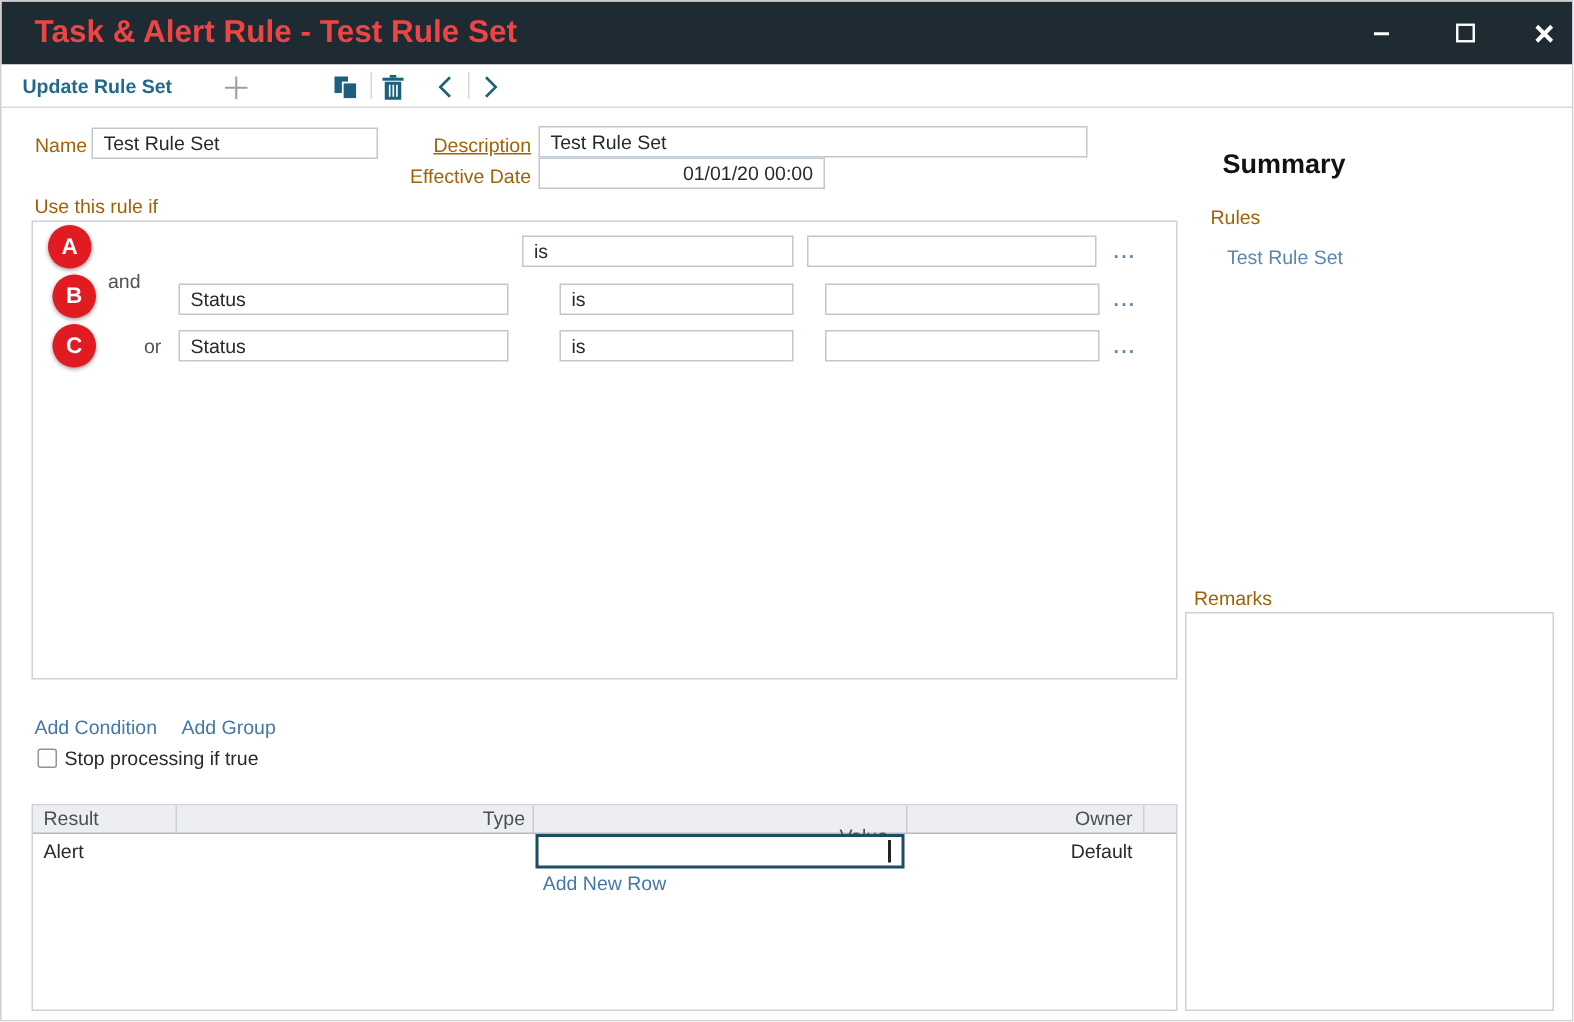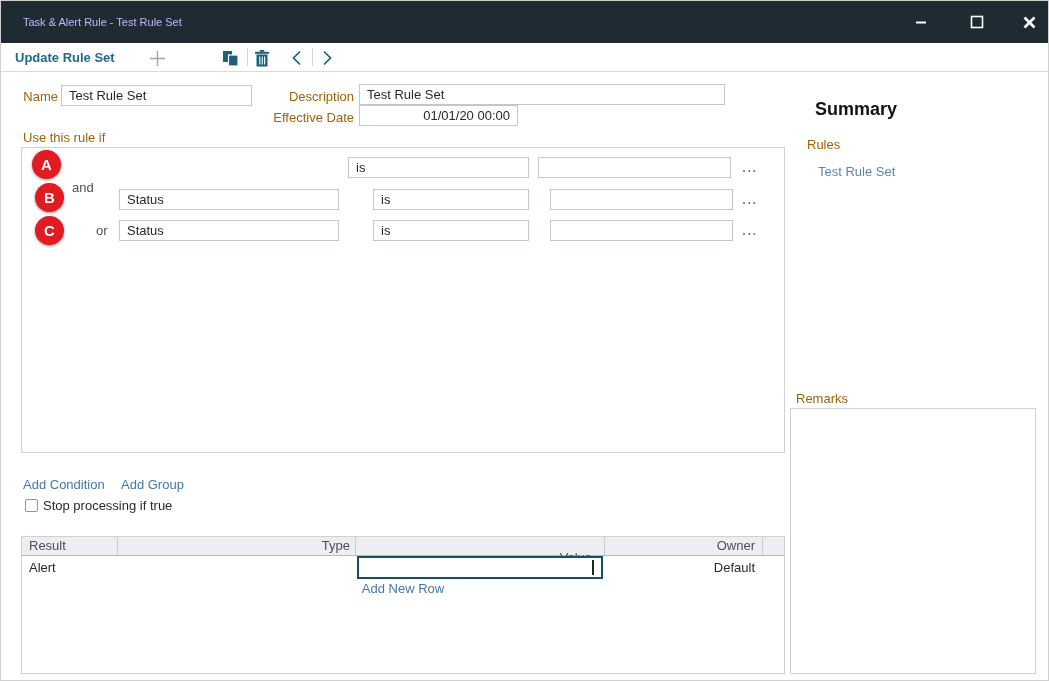--- a/index.html
+++ b/index.html
@@ -2,21 +2,21 @@
 <html><head>
 <meta charset="utf-8">
 <style>
   html,body{margin:0;padding:0;background:#fff;}
   body{font-family:"Liberation Sans", sans-serif;font-size:13px;color:#28292b;}
   .stage{position:relative;width:1049px;height:681px;background:#fff;border:1px solid #cfcfcf;box-sizing:border-box;overflow:hidden;}
   .abs{position:absolute;}
 
   
   .titlebar{left:0;top:0;width:1049px;height:42px;background:#1f2b33;}
-  .title-text{left:22px;top:0;height:42px;line-height:42px;color:#c4b5fd;font-weight:normal;font-size:11px;}
+  .title-text{left:22px;top:0;height:42px;line-height:42px;color:#ef4444;font-weight:bold;font-size:21px;}
   .winbtn{top:6px;width:30px;height:30px;display:flex;align-items:center;justify-content:center;cursor:pointer;}
 
   
   .toolbar{left:0;top:42px;width:1049px;height:29px;background:#ffffff;border-bottom:1px solid #d8dadd;box-sizing:border-box;}
   .tb-link{left:14px;top:0;height:29px;line-height:29px;color:#21698d;font-weight:bold;font-size:13px;cursor:pointer;}
   .tb-sep{width:1px;height:18px;background:#d5d8db;top:5px;}
   .tb-icon{cursor:pointer;display:flex;align-items:center;justify-content:center;}
 
   
   .lbl{color:#a16207;}
@@ -105,25 +105,25 @@
     <div class="abs tb-icon" style="left:318px;top:5px;width:16px;height:20px;">
       <svg width="11" height="16">
         <polyline points="2,1.5 8.5,8 2,14.5" fill="none" stroke="#1d5f7d" stroke-width="1.7"></polyline>
       </svg>
     </div>
   </div>
 
   <div class="abs lbl" style="left:0;width:57px;top:88px;text-align:right;">Name</div>
   <div class="abs inp" style="left:60px;top:84px;width:191px;">Test Rule Set</div>
 
-  <div class="abs lbl" style="left:270px;width:83px;top:88px;text-align:right;">Description</div>
+  <div class="abs lbl" style="left:270px;width:83px;top:88px;text-align:right;text-decoration:underline;">Description</div>
   <div class="abs inp" style="left:358px;top:83px;width:366px;">Test Rule Set</div>
 
   <div class="abs lbl" style="left:270px;width:83px;top:109px;text-align:right;">Effective Date</div>
-  <div class="abs inp" style="left:358px;top:104px;width:159px;text-align:right;">01/01/20 00:00</div>
+  <div class="abs inp" style="left:358px;top:104px;width:191px;text-align:right;">01/01/20 00:00</div>
 
   <div class="abs lbl" style="left:22px;top:129px;">Use this rule if</div>
 
   <div class="abs cond-panel">
 
     <div class="abs badge" style="left:10px;top:2px;">A</div>
     <div class="abs cfield" style="left:326px;top:9px;width:181px;">is</div>
     <div class="abs cfield" style="left:516px;top:9px;width:193px;"></div>
     <div class="abs more" style="left:715px;top:9px;width:26px;text-align:center;">...</div>
 

